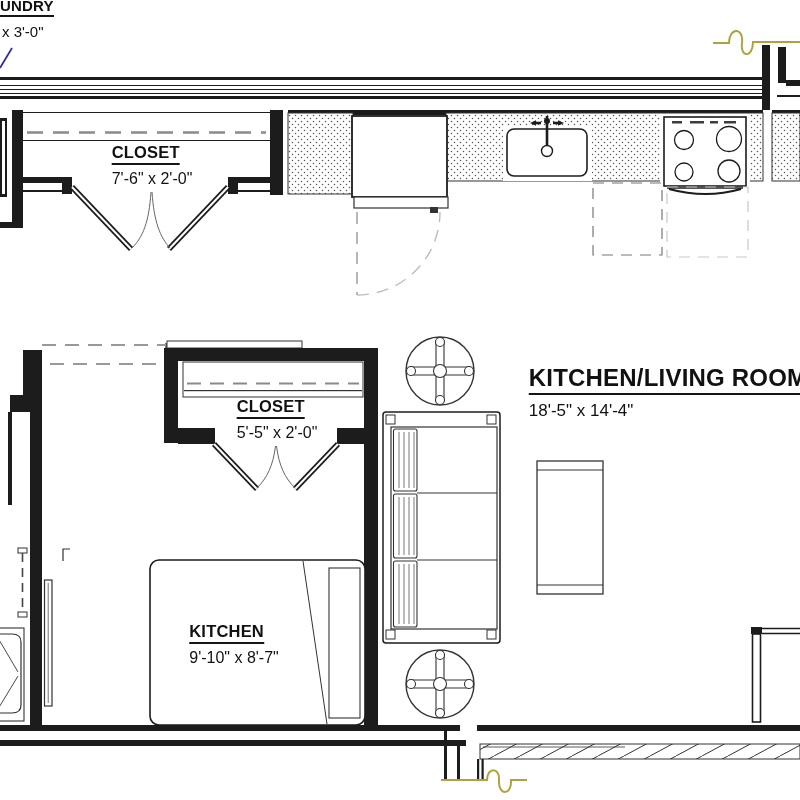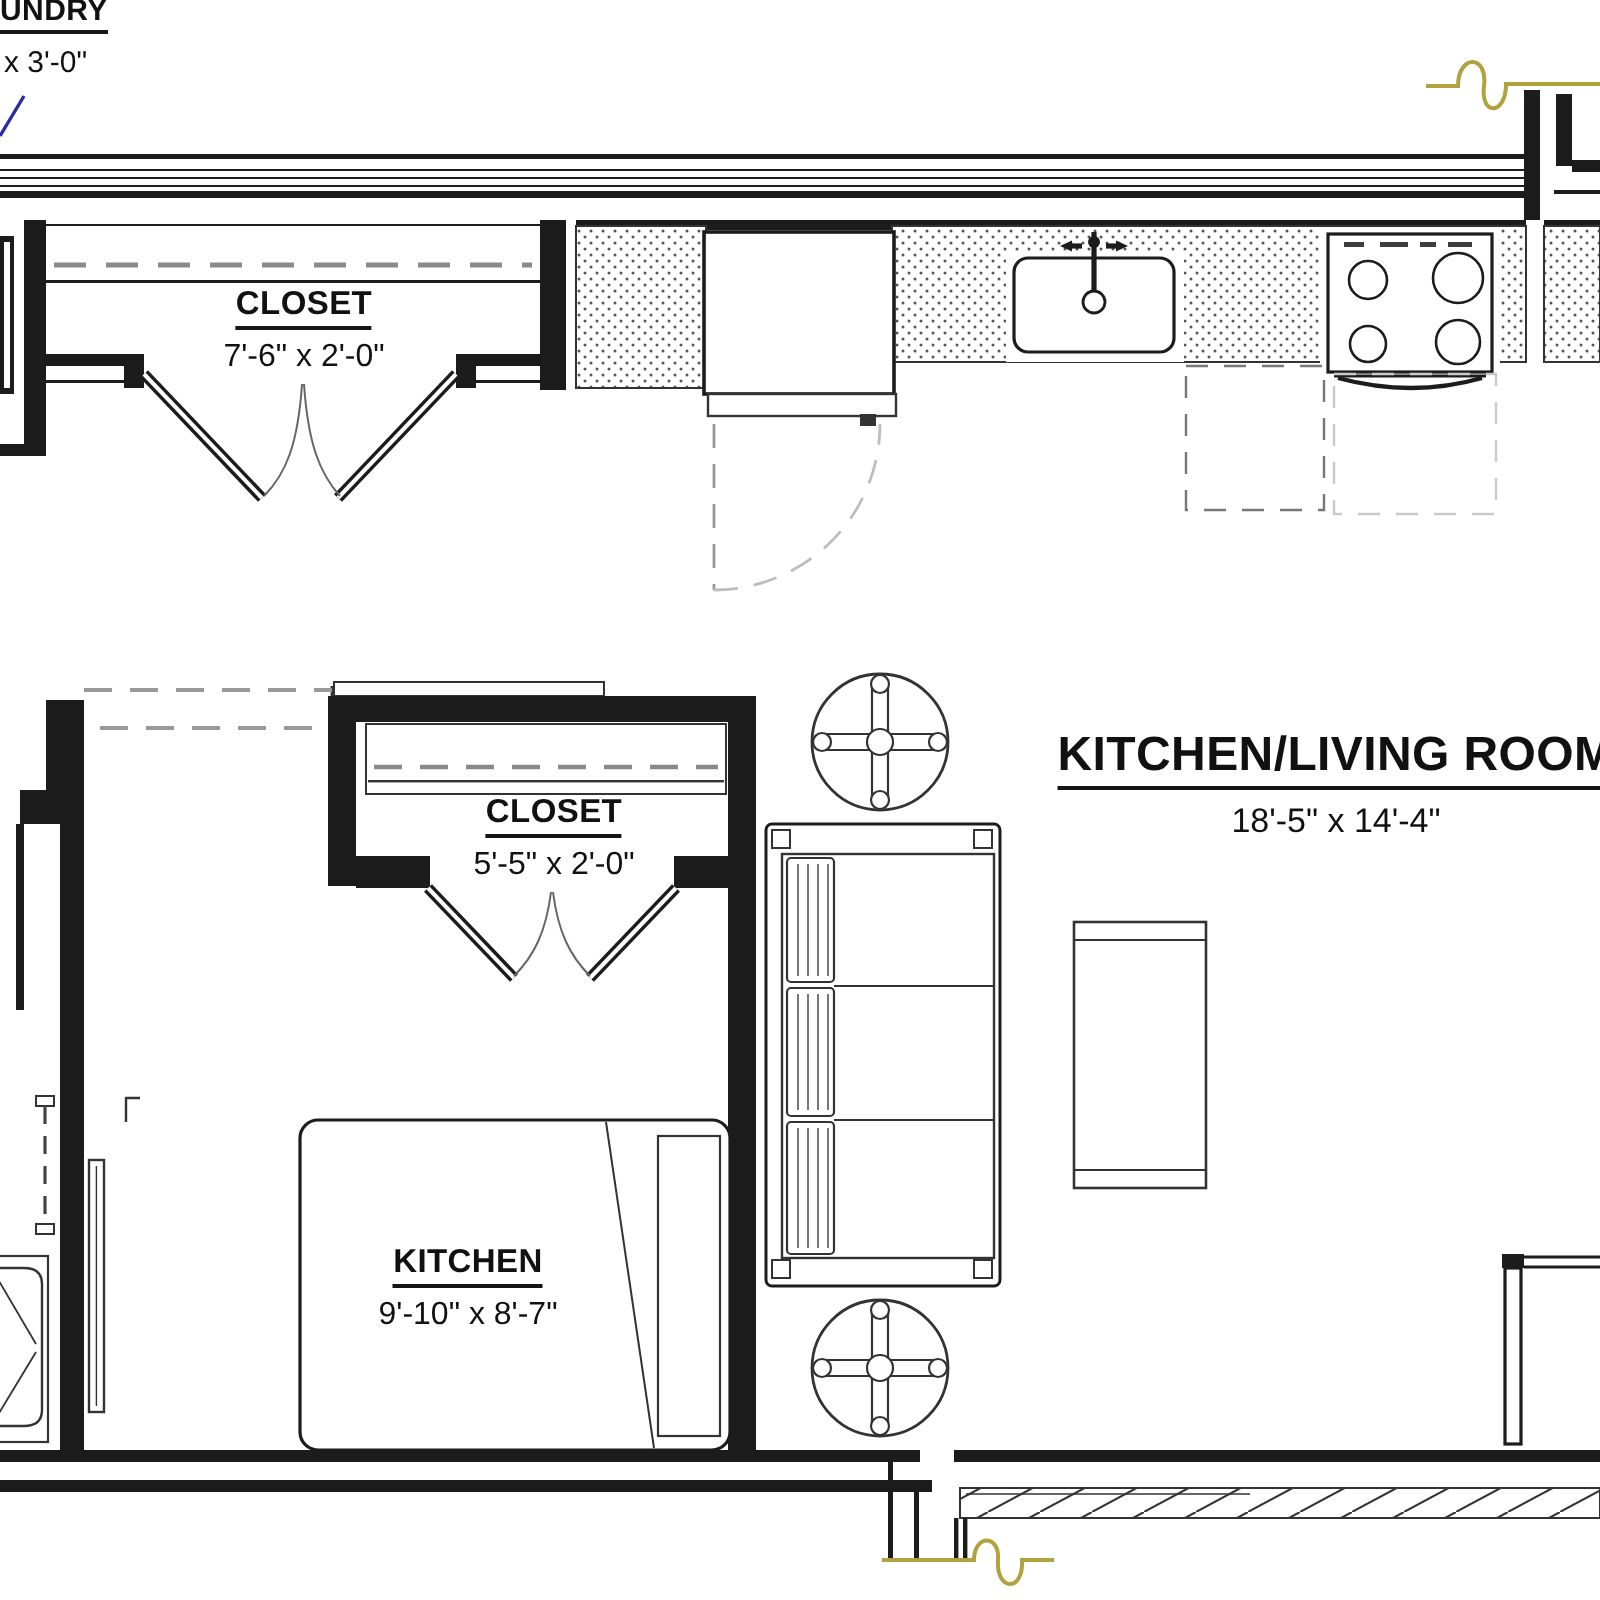--- a/index.html
+++ b/index.html
@@ -1,19 +1,19 @@
 <!DOCTYPE html>
 <html><head>
 <meta charset="utf-8">
 <style>
   html,body{margin:0;padding:0;background:#ffffff;}
   .plan{position:relative;width:800px;height:800px;background:#ffffff;overflow:hidden;
         font-family:"Liberation Sans",sans-serif;color:#111;}
   .plan svg{position:absolute;left:0;top:0;}
-  .room-label{position:absolute;text-align:center;white-space:nowrap;transform:translateX(-50%);}
+  .room-label{position:absolute;text-align:left;white-space:nowrap;transform:translateX(-50%);}
   .room-label.left-anchored{transform:none;text-align:left;}
   .room-name{font-weight:bold;display:inline-block;border-bottom:2px solid #151515;
              padding-bottom:1px;font-size:16.5px;letter-spacing:.2px;}
   .room-dims{font-size:16px;margin-top:5px;}
   .lbl-laundry .room-name{font-size:15px;}
   .lbl-laundry .room-dims{font-size:15px;margin-top:6px;padding-left:2px;}
   .lbl-kitchen .room-name{font-size:24px;}
   .lbl-kitchen .room-dims{font-size:17px;margin-top:6px;}
 </style>
 </head>

